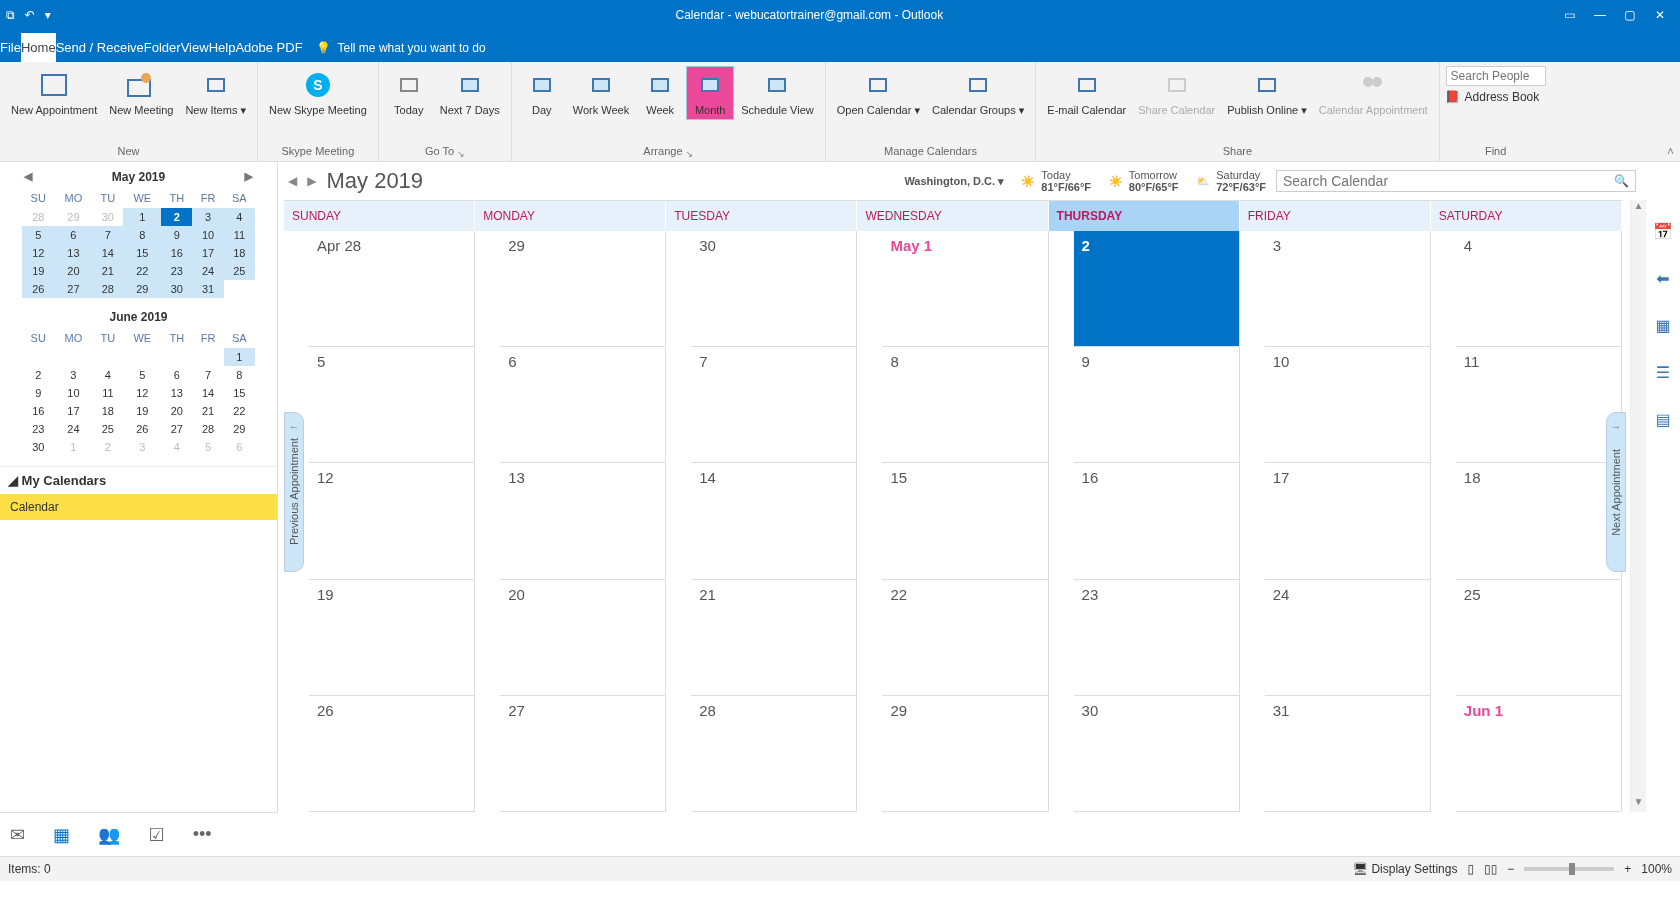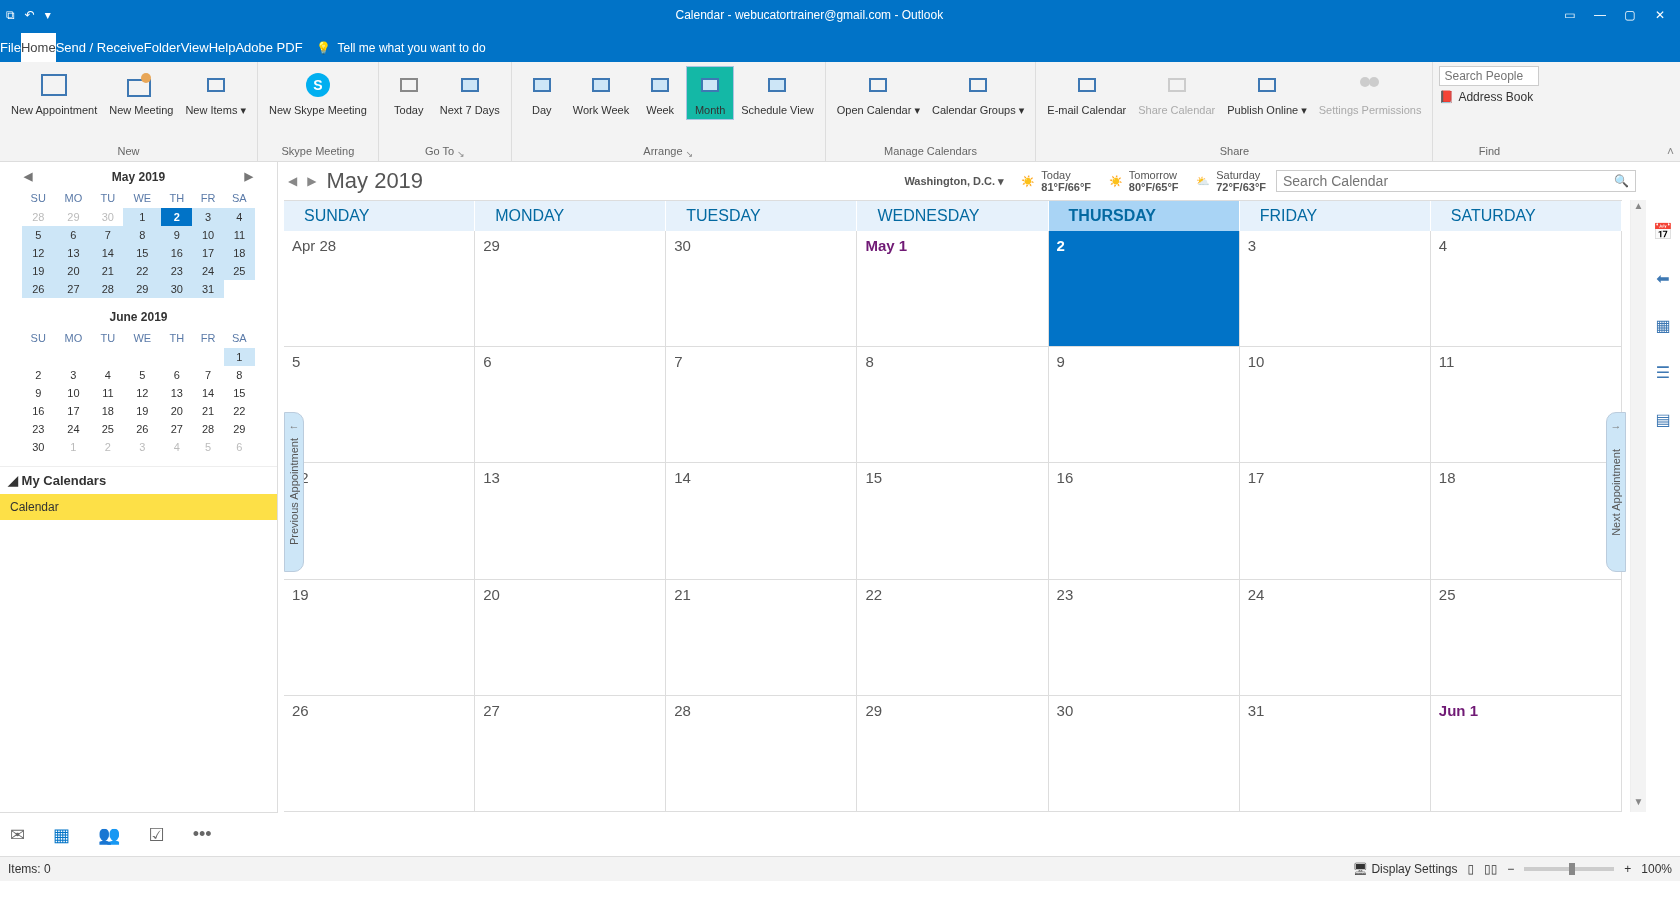--- a/index.html
+++ b/index.html
@@ -18,21 +18,21 @@
 .menubar .tab { color: #fff; padding: 7px 0; cursor: pointer; font-size: 13px; }
 .menubar .tab.active { background: #fff; color: #444; }
 .menubar .tellme { color:#fff; display:flex; align-items:center; gap:6px; padding:7px 14px; }
 
 
 .ribbon { height: 100px; background: #f3f3f3; border-bottom: 1px solid #ddd; display: flex; position:relative; }
 .group { border-right: 1px solid #ddd; display: flex; flex-direction: column; justify-content: space-between; padding: 4px 6px 2px; }
 .group .buttons { display: flex; gap: 2px; }
 .rbtn { display: flex; flex-direction: column; align-items: center; justify-content: flex-start; padding: 2px 4px; cursor: pointer; border: 1px solid transparent; text-align:center; font-size:11px; line-height:1.15; min-width:48px; }
 .rbtn .ico { width: 32px; height: 32px; margin-bottom: 3px; display:flex; align-items:center; justify-content:center; }
-.rbtn.selected { background:#14b8a6; border-color:#aac4e2; }
+.rbtn.selected { background:#ec4899; border-color:#aac4e2; }
 .group .caption { text-align: center; font-size: 11px; color: #666; padding: 2px 0; }
 .rbtn.disabled { color:#aaa; }
 .small-input { border:1px solid #ccc; font-size:12px; padding:2px 4px; width:100px; }
 .addrbook { display:flex; align-items:center; gap:4px; margin-top:4px; font-size:12px; cursor:pointer; }
 
 .collapse-ribbon { position:absolute; right:6px; bottom:2px; color:#888; cursor:pointer; }
 .dialog-launcher { font-size:9px; color:#888; position:relative; top:2px; cursor:pointer;}
 
 
 .main { display: flex; height: 650px; }
@@ -59,24 +59,24 @@
 .weather { display:flex; align-items:center; gap:18px; font-size:11px; color:#555; }
 .weather .loc { font-weight:600; }
 .weather .day { display:flex; align-items:center; gap:6px;}
 .weather .day .lbl { font-weight:400;}
 .weather .day .temp { font-weight:700; }
 .search-cal { border:1px solid #ccc; width:360px; display:flex; align-items:center; padding:2px 6px; }
 .search-cal input { border:none; outline:none; flex:1; font-size:14px; color:#888; }
 .search-cal .mag { color:#0173c7; }
 
 .cal-grid { flex:1; display:grid; grid-template-columns:repeat(7,1fr); grid-template-rows:30px repeat(5,1fr); border-top:1px solid #ddd; margin:0 8px 0 6px; position:relative; }
-.dayhdr { background:#e6f1fb; border-right:1px solid #fff; display:flex; align-items:center; padding-left:20px; color:#0369a1; font-size:16px; }
+.dayhdr { background:#e6f1fb; border-right:1px solid #fff; display:flex; align-items:center; padding-left:8px; color:#be185d; font-size:12px; }
 .dayhdr.today { background:#a9d4f5; font-weight:700;text-align:center; }
-.cell { border-right:1px solid #ddd; border-bottom:1px solid #ddd; padding:6px 8px; font-size:15px; color:#555; position:relative; cursor:pointer; }
-.cell.bold { font-weight:700; color:#701a75; }
+.cell { border-right:1px solid #ddd; border-bottom:1px solid #ddd; padding:6px 8px; font-size:15px; color:#555; position:relative; cursor:pointer;margin-left:25px; }
+.cell.bold { font-weight:700; color:#ec4899; }
 .cell.today { background:#0173c7; color:#fff; font-weight:700; }
 
 .prev-appt, .next-appt { position:absolute; top:250px; width:20px; height:160px; background:#cde6f7; border:1px solid #bcd; display:flex; align-items:center; justify-content:center; cursor:pointer; }
 .prev-appt { left:6px; border-radius:0 10px 10px 0;}
 .next-appt { right:20px; border-radius:10px 0 0 10px;}
 .vtxt { writing-mode: vertical-rl; transform:rotate(180deg); font-size:11px; color:#555;}
 
 .scroll-track { width:16px; background:#f3f3f3; border-left:1px solid #eee; position:relative;}
 .scroll-track .arrow { height:16px; text-align:center; font-size:10px; color:#888; cursor:pointer;}
 
@@ -269,21 +269,21 @@
           </div>
           <span>Publish Online ▾</span>
         </div>
       <div class="rbtn disabled">
           <div class="ico">
             <svg width="26" height="22">
               <circle cx="8" cy="8" r="5" fill="#ccc"></circle>
               <circle cx="17" cy="8" r="5" fill="#ccc"></circle>
             </svg>
           </div>
-          <span>Settings Permissions</span>
+          <span>Calendar Appointment</span>
         </div>
     </div>
     <div class="caption">Share</div>
   </div>
 
   <div class="group" style="border-right:none;">
     <div>
       <input class="small-input" placeholder="Search People" style="">
       <div class="addrbook">
           <span>📕</span>

